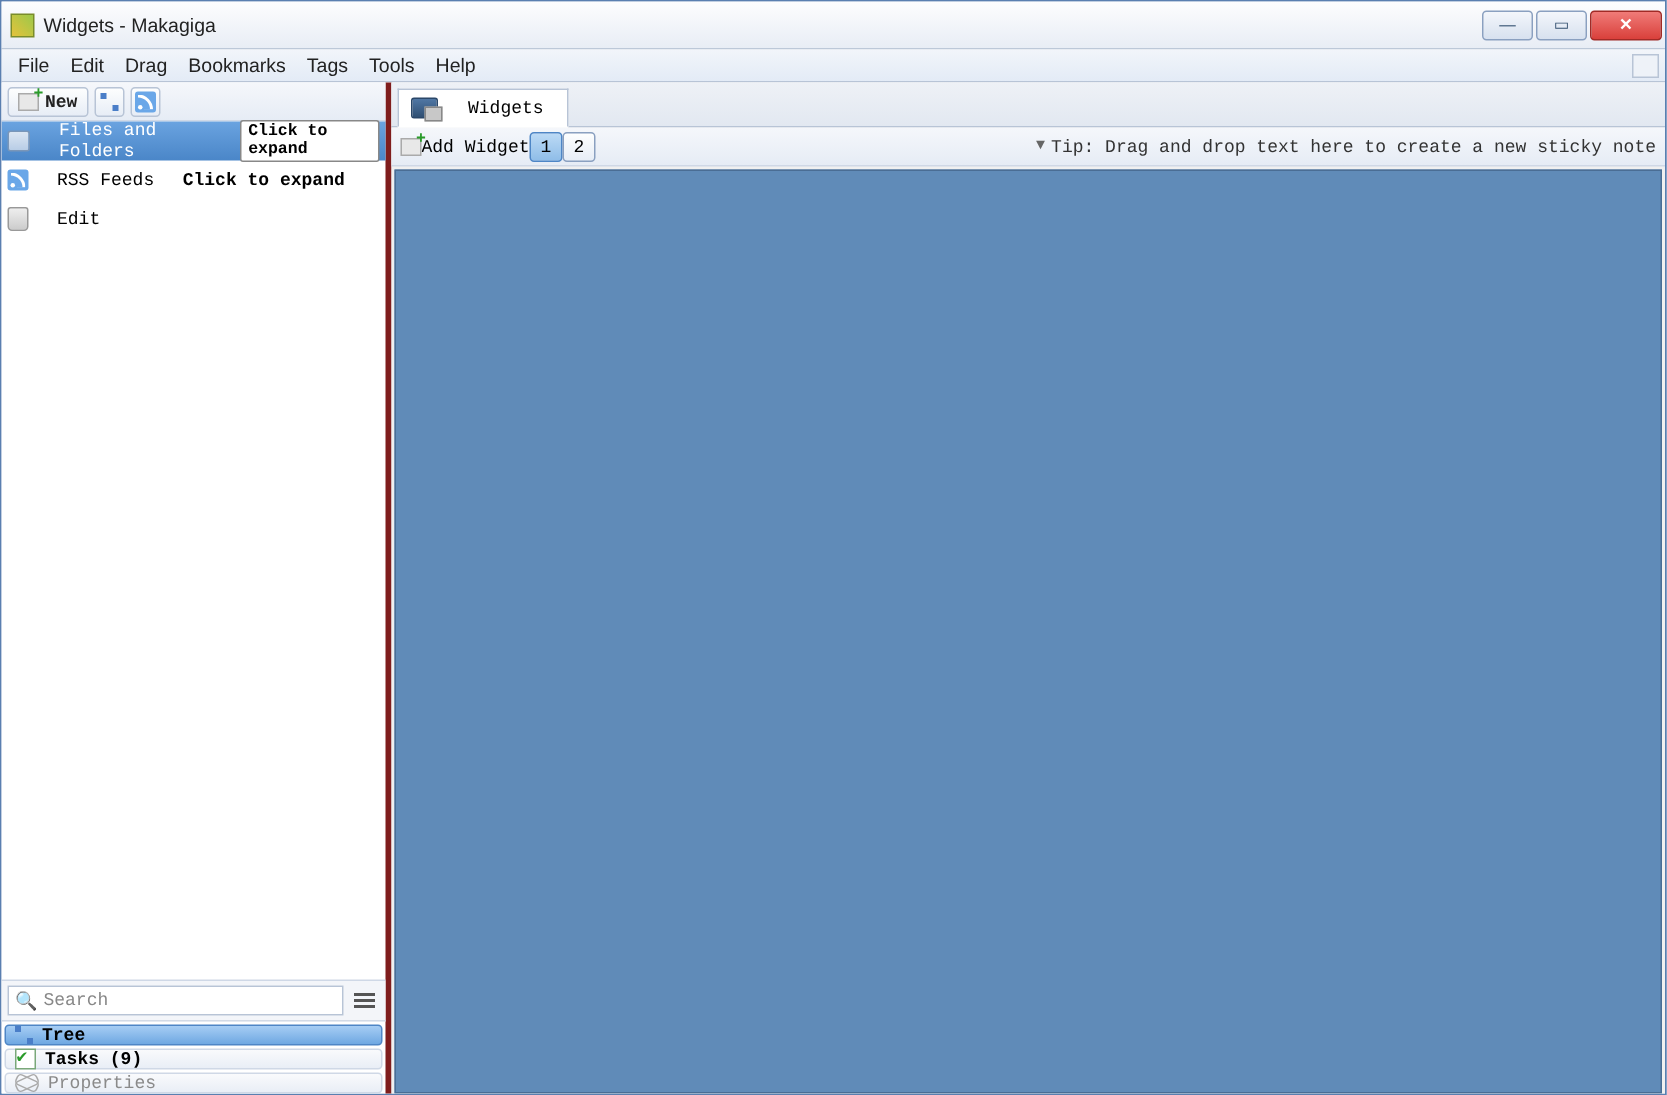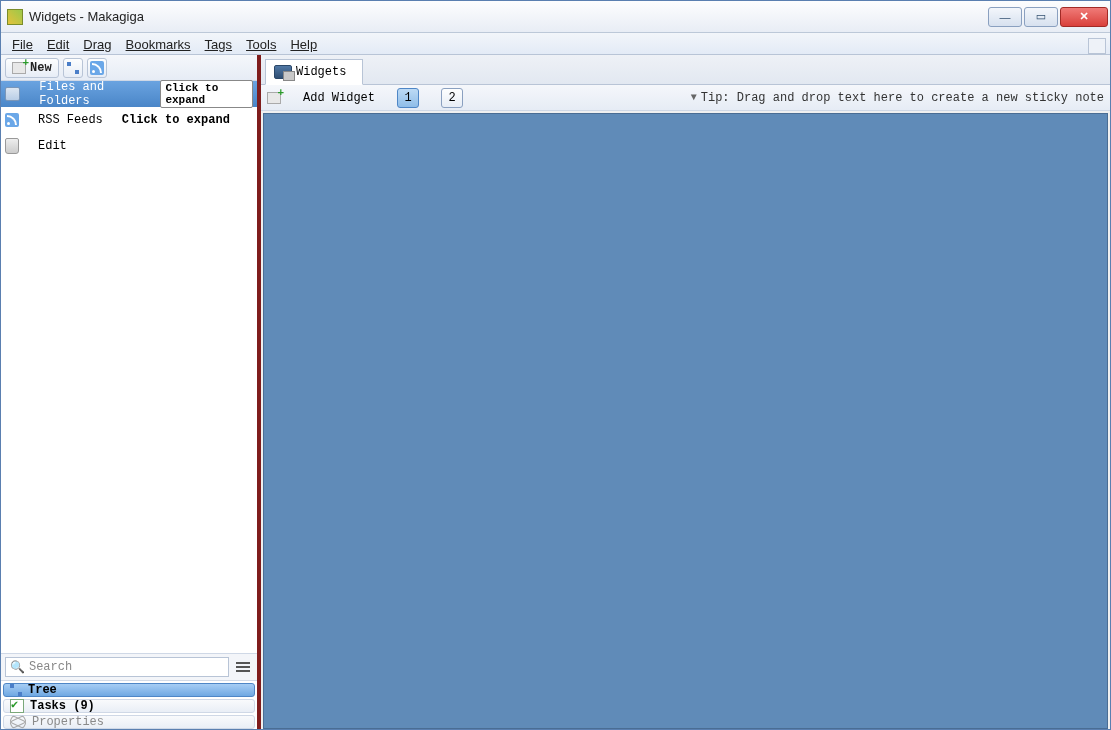--- a/index.html
+++ b/index.html
@@ -46,25 +46,24 @@
     background: linear-gradient(#f07b78,#d9403b);
     border-color: #a12a26;
     color: #fff; font-weight: bold;
   }
   
   .menubar {
     height: 22px;
     background: linear-gradient(#f2f5fa,#e3ebf6);
     border-bottom: 1px solid #b8c4d6;
     display: flex;
-    align-items: flex-end;
+    align-items: center;
     padding: 0 4px;
     font-size: 13px;
     color: #222;
-    text-decoration: underline;
   }
   .menubar .menu-item {
     padding: 2px 7px;
     cursor: pointer;
   }
   .menubar .menu-extra {
     margin-left: auto;
     width: 18px; height: 16px;
     border: 1px solid #b8c4d6;
     background: #eef2f8;
@@ -204,34 +203,34 @@
     background:linear-gradient(#eef1f6,#e2e8f1);
     border-bottom:1px solid #b8c4d6;
   }
   .doctab {
     height:26px;
     border:1px solid #b8c4d6;
     border-bottom:1px solid #fff;
     background:#fff;
     display:flex; align-items:center;
     padding:0 16px 0 8px;
-    gap:4px;
+    gap:20px;
     font-family:"Courier New", monospace;
     position:relative;
     top:1px;
     justify-content:flex-end;
   }
   .doctab .widget-icon{width:18px;height:14px;background:linear-gradient(#5077a4,#2f4f73);border:1px solid #2a4769;border-radius:2px;position:relative;}
   .doctab .widget-icon::after{content:"";position:absolute;right:-4px;bottom:-3px;width:10px;height:8px;background:#c8c8c8;border:1px solid #888;}
   .content-toolbar{
     height:26px;
     background:linear-gradient(#f5f7fb,#e6ecf5);
     border-bottom:1px solid #cfd8e6;
     display:flex; align-items:center;
-    padding:0 6px; gap:22px;
+    padding:0 6px; gap:0;
     font-family:"Courier New", monospace;
   }
   .content-toolbar .add-icon{width:14px;height:12px;background:#e8e8e8;border:1px solid #aaa;position:relative;}
   .content-toolbar .add-icon::after{content:"+";position:absolute;top:-6px;right:-4px;color:#2a9b2a;font-size:11px;font-weight:bold;}
   .page-btn{
     width:22px;height:20px;
     border:1px solid #8aa0c0;
     border-radius:3px;
     background:linear-gradient(#fdfefe,#e7edf6);
     display:flex;align-items:center;justify-content:center;

